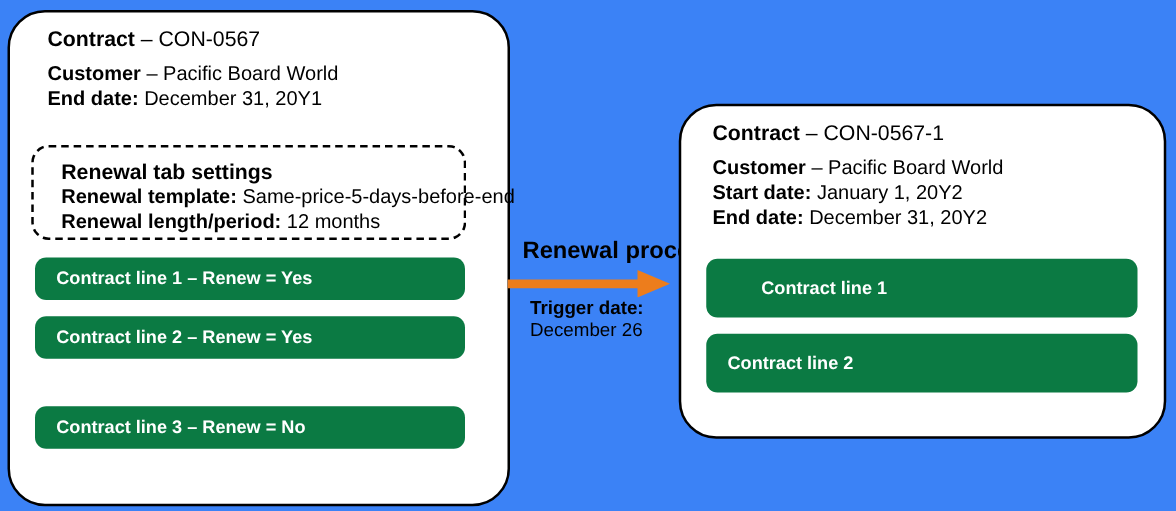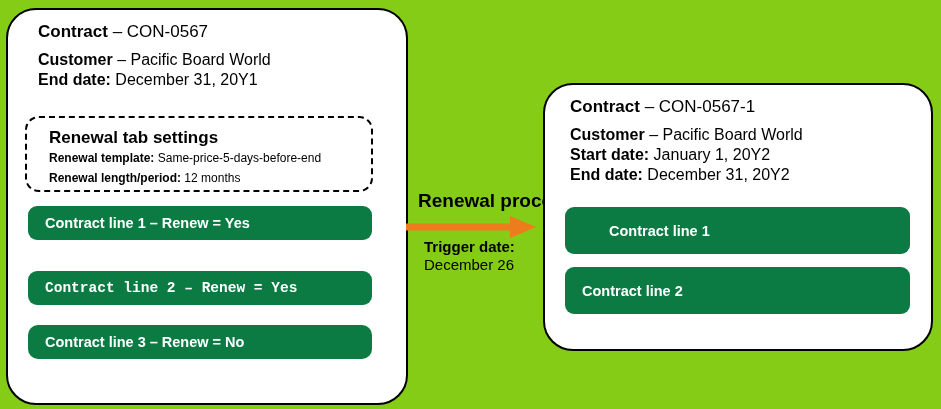--- a/index.html
+++ b/index.html
@@ -8,21 +8,21 @@
     background: #ffffff;
   }
   body {
     font-family: "Liberation Sans", sans-serif;
     color: #000000;
   }
   #canvas {
     position: relative;
     width: 941px;
     height: 409px;
-    background: #84cc16;
+    background: #3b82f6;
     overflow: hidden;
   }
 
   
   .contract-panel {
     position: absolute;
     box-sizing: border-box;
     border: 2px solid #000000;
     border-radius: 30px;
     background: #ffffff;
@@ -87,21 +87,21 @@
     white-space: nowrap;
   }
   #renewal-box .rb-title {
     display: block;
     font-size: 17px;
     line-height: 21px;
     font-weight: bold;
   }
   #renewal-box .rb-row {
     display: block;
-    font-size: 12px;
+    font-size: 16px;
     line-height: 20px;
   }
   #renewal-box .rb-row .b {
     font-weight: bold;
   }
 
   
   .line-chip {
     position: absolute;
     box-sizing: border-box;
@@ -119,22 +119,22 @@
     left: 28px;
     width: 344px;
     height: 34px;
   }
   .chip-right {
     left: 565px;
     width: 345px;
     height: 47px;
   }
   #chip-l1 { top: 206px; }
-  #chip-l2 { top: 271px; font-family: Liberation Mono, monospace; }
-  #chip-l3 { top: 325px; border-radius: 10px; }
+  #chip-l2 { top: 253px; }
+  #chip-l3 { top: 325px; }
   #chip-r1 { top: 207px; padding-left: 44px; }
   #chip-r2 { top: 267px; }
 
   
   #process-group {
     position: absolute;
     left: 406px;
     top: 190px;
     width: 132px;
     height: 78px;

